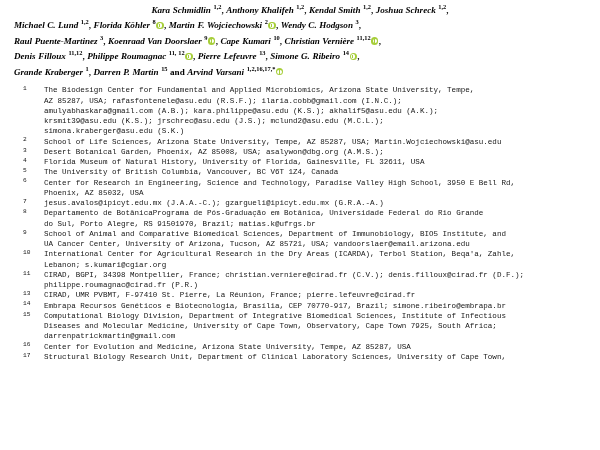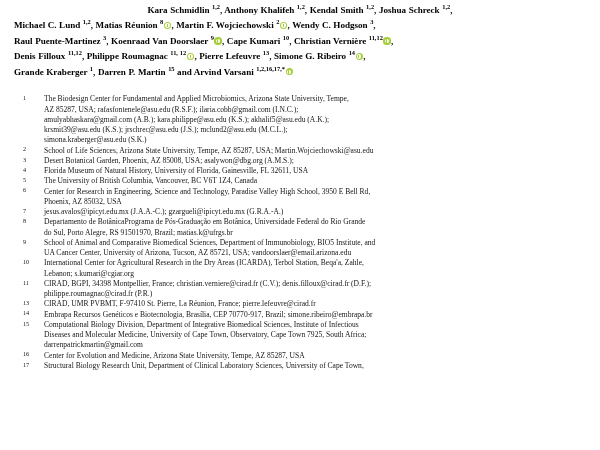--- a/index.html
+++ b/index.html
@@ -34,20 +34,21 @@
     word-spacing: 0.3px;
   }
   .author-line {
     white-space: nowrap;
   }
   .author-line.first {
     text-align: center;
   }
   .au {
     font-weight: bold;
+    font-style: italic;
   }
   .sup {
     font-size: 6.4px;
     vertical-align: super;
     font-weight: bold;
     letter-spacing: 0;
   }
   .orcid {
     display: inline-block;
     width: 7.2px;
@@ -73,23 +74,23 @@
     position: absolute;
     left: 2.7px;
     top: 1.9px;
     width: 1.1px;
     height: 3.4px;
     background: #a6ce39;
   }
 
   
   .affiliations {
-    margin-top: 16px;
+    margin-top: 7px;
     padding: 0 14px 0 14px;
-    font-family: Liberation Serif, serif;
+    font-family: Liberation Mono, monospace;
     font-size: 7.55px;
     line-height: 10.25px;
     color: #161616;
   }
   .aff-row {
     display: flex;
     align-items: flex-start;
     margin-bottom: 0;
   }
   .aff-num {
@@ -113,21 +114,21 @@
     white-space: nowrap;
   }
 </style>
 </head>
 <body>
 
 <div class="page">
 
   <div class="authors" id="authors-root">
       <div class="author-line first"><span class="au">Kara Schmidlin </span><sup class="sup">1,2</sup>, <span class="au">Anthony Khalifeh </span><sup class="sup">1,2</sup>, <span class="au">Kendal Smith </span><sup class="sup">1,2</sup>, <span class="au">Joshua Schreck </span><sup class="sup">1,2</sup>,</div>
-      <div class="author-line"><span class="au">Michael C. Lund </span><sup class="sup">1,2</sup>, <span class="au">Matias Réunion </span><sup class="sup">8</sup><span class="orcid"></span>, <span class="au">Martin F. Wojciechowski </span><sup class="sup">2</sup><span class="orcid"></span>, <span class="au">Wendy C. Hodgson </span><sup class="sup">3</sup>,</div>
+      <div class="author-line"><span class="au">Michael C. Lund </span><sup class="sup">1,2</sup>, <span class="au">Florida Köhler </span><sup class="sup">8</sup><span class="orcid"></span>, <span class="au">Martin F. Wojciechowski </span><sup class="sup">2</sup><span class="orcid"></span>, <span class="au">Wendy C. Hodgson </span><sup class="sup">3</sup>,</div>
       <div class="author-line"><span class="au">Raul Puente-Martinez </span><sup class="sup">3</sup>, <span class="au">Koenraad Van Doorslaer </span><sup class="sup">9</sup><span class="orcid"></span>, <span class="au">Cape Kumari </span><sup class="sup">10</sup>, <span class="au">Christian Vernière </span><sup class="sup">11,12</sup><span class="orcid"></span>,</div>
       <div class="author-line"><span class="au">Denis Filloux </span><sup class="sup">11,12</sup>, <span class="au">Philippe Roumagnac </span><sup class="sup">11, 12</sup><span class="orcid"></span>, <span class="au">Pierre Lefeuvre </span><sup class="sup">13</sup>, <span class="au">Simone G. Ribeiro </span><sup class="sup">14</sup><span class="orcid"></span>,</div>
       <div class="author-line"><span class="au">Grande Kraberger </span><sup class="sup">1</sup>, <span class="au">Darren P. Martin </span><sup class="sup">15</sup> and <span class="au">Arvind Varsani </span><sup class="sup">1,2,16,17,*</sup><span class="orcid"></span></div>
     </div>
 
   <div class="affiliations" id="affiliations-root">
       <div class="aff-row">
         <div class="aff-num">1</div>
         <div class="aff-text">
           <p>The Biodesign Center for Fundamental and Applied Microbiomics, Arizona State University, Tempe,</p>

